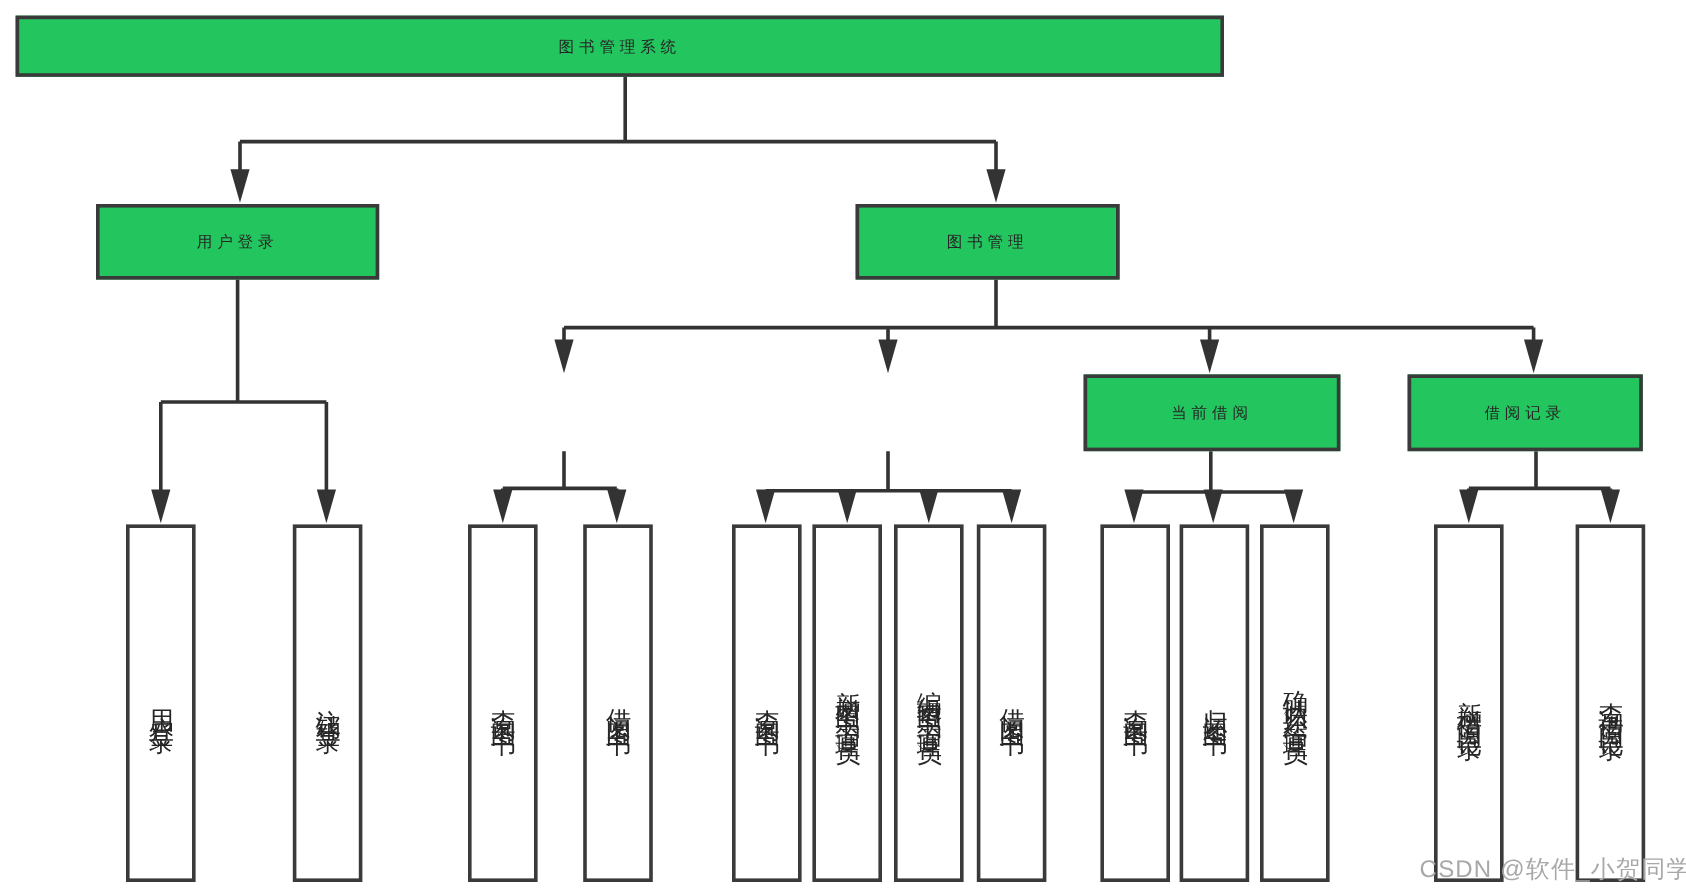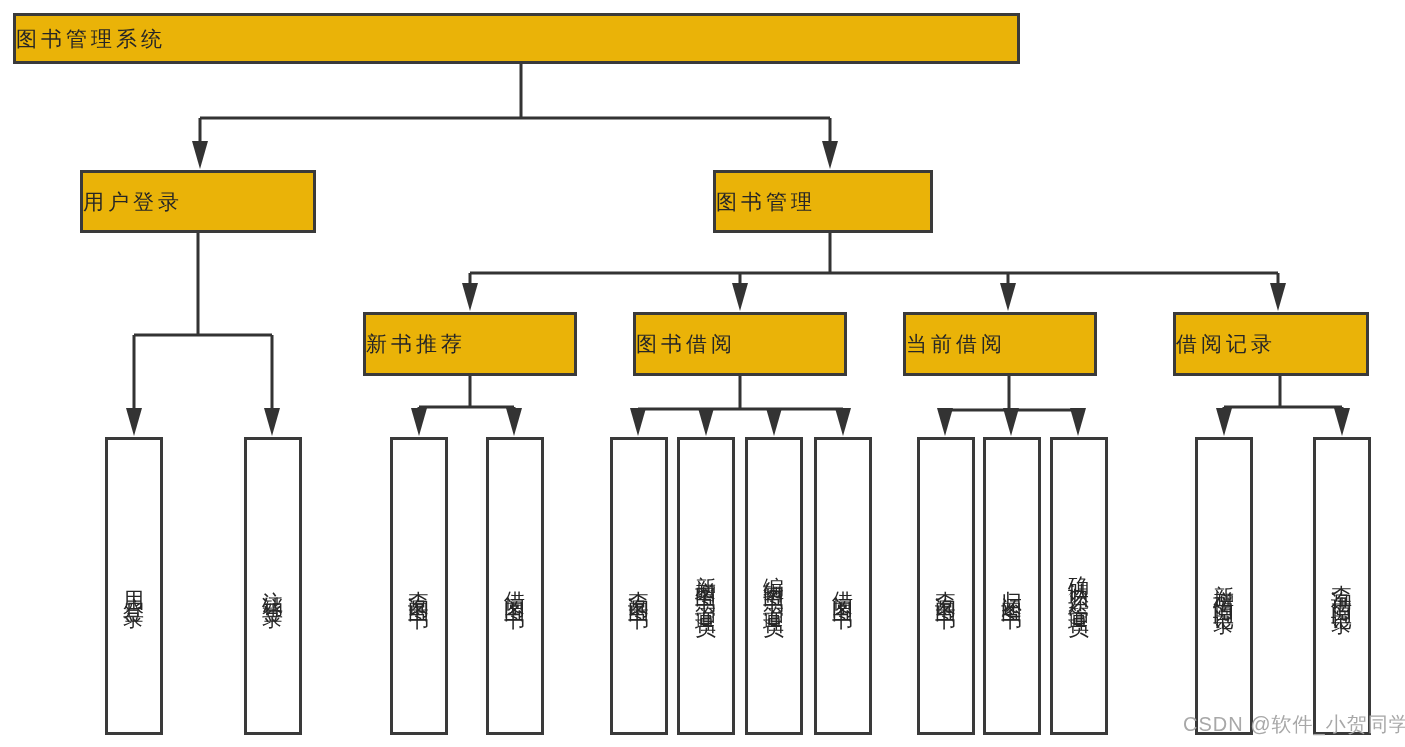--- a/index.html
+++ b/index.html
@@ -8,24 +8,24 @@
     width:1405px;height:747px;
     background:#ffffff;
     font-family:"Liberation Sans","DejaVu Sans",sans-serif;
     overflow:hidden;
   }
   #connectors{position:absolute;left:0;top:0;width:1405px;height:747px;}
 
   .hbox{
     position:absolute;
     border:3px solid #3a3a3a;
-    background:#eab308;
-    display:flex;align-items:center;
+    background:#22c55e;
+    display:flex;align-items:center;justify-content:center;
     color:#262626;
-    font-size:21px;
+    font-size:13px;
     letter-spacing:4px;
     box-sizing:border-box;
     z-index:2;
   }
   .vbox{
     position:absolute;
     top:437px;width:58px;height:298px;
     border:3px solid #3a3a3a;
     background:#ffffff;
     display:flex;align-items:center;justify-content:center;
@@ -103,27 +103,21 @@
     <span>图书管理系统</span>
   </div>
 
   <div class="hbox" style="left:80px;top:170px;width:236px;height:63px">
     <span>用户登录</span>
   </div>
   <div class="hbox" style="left:713px;top:170px;width:220px;height:63px">
     <span>图书管理</span>
   </div>
 
-  <div class="hbox" style="left:363px;top:312px;width:214px;height:64px">
-    <span>新书推荐</span>
-  </div>
-  <div class="hbox" style="left:633px;top:312px;width:214px;height:64px">
-    <span>图书借阅</span>
-  </div>
-  <div class="hbox" style="left:903px;top:312px;width:194px;height:64px">
+  <div class="hbox" style="left:903px;top:312px;width:214px;height:64px">
     <span>当前借阅</span>
   </div>
   <div class="hbox" style="left:1173px;top:312px;width:196px;height:64px">
     <span>借阅记录</span>
   </div>
 
   <div class="vbox" style="left:105px">
     <span>用户登录</span>
   </div>
   <div class="vbox" style="left:244px">

